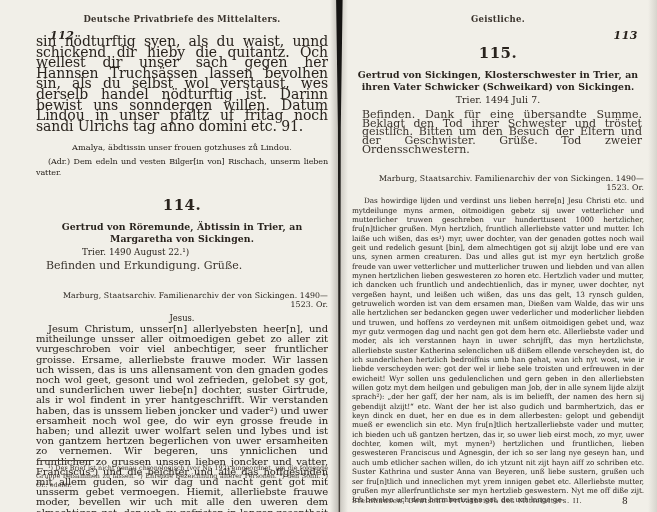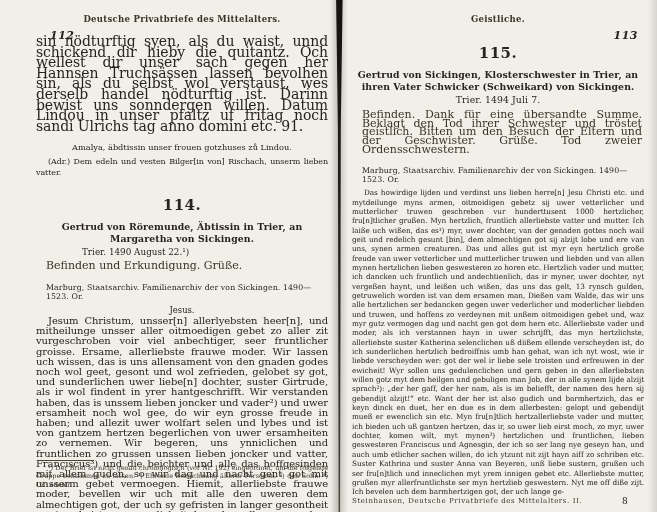--- a/index.html
+++ b/index.html
@@ -34,21 +34,21 @@
 
   .prev-body{margin-top:9px;font-size:14px;line-height:10.6px;text-align:justify;text-indent:0;letter-spacing:-.1px;}
   .sig-center{margin-top:11px;text-align:center;font-size:8.2px;}
   .adr{margin-top:5px;font-size:8px;line-height:10.6px;text-align:justify;text-indent:12px;letter-spacing:-.1px;}
 
   .letter-num{margin-top:17px;text-align:center;font-weight:bold;font-size:15px;letter-spacing:.5px;}
   .letter-title{margin-top:7px;text-align:center;font-weight:bold;font-size:9.3px;line-height:12.4px;letter-spacing:.1px;}
   .letter-title .date-inline{font-weight:normal;font-family:"DejaVu Serif",serif;}
   .dateline{margin-top:2px;margin-left:46px;font-size:8.8px;}
   .regest{margin-top:5px;margin-left:10px;margin-right:2px;font-size:11px;line-height:8.6px;text-align:justify;color:var(--ink-soft);}
-  .source{margin-top:12px;margin-left:10px;font-size:7.8px;letter-spacing:.1px;}
+  .source{margin-top:20px;margin-left:10px;font-size:7.8px;letter-spacing:.1px;text-align:right;}
   .salutation{margin-top:4px;text-align:center;font-size:8.4px;}
   .b114{margin-top:1px;max-height:208px;overflow:hidden;}
   .b115{margin-top:4px;max-height:336px;overflow:hidden;}
 
   .sig-block{margin-top:2px;margin-left:104px;width:186px;font-size:10px;line-height:11px;}
   .sig-block .l2{margin-left:6px;}
   .sig-block .l3{text-align:center;}
 
   .footnotes{position:absolute;left:0;width:292px;font-size:6.4px;line-height:8.8px;text-align:justify;color:var(--ink-soft);}
   .fn-left{bottom:22px;}

